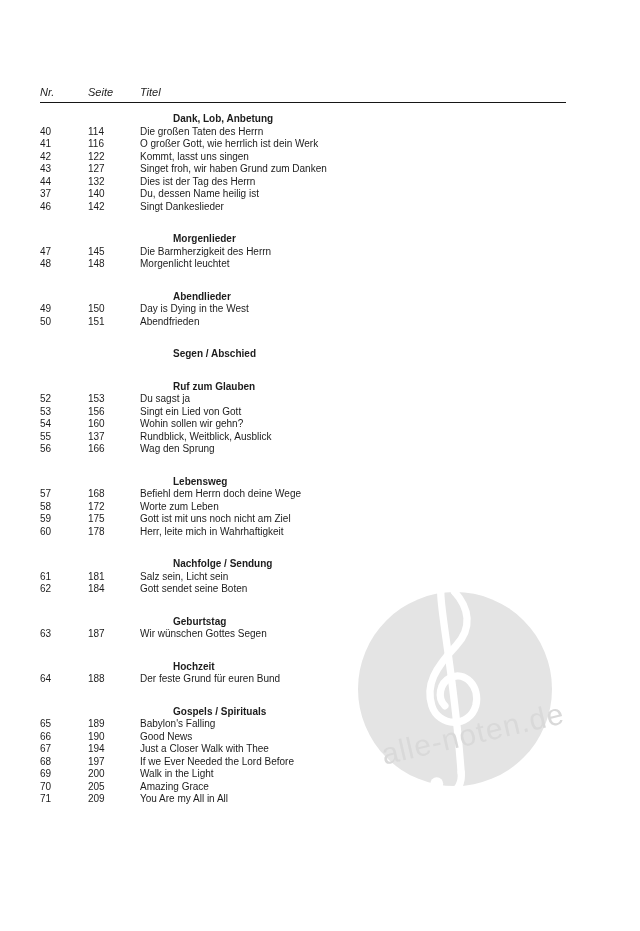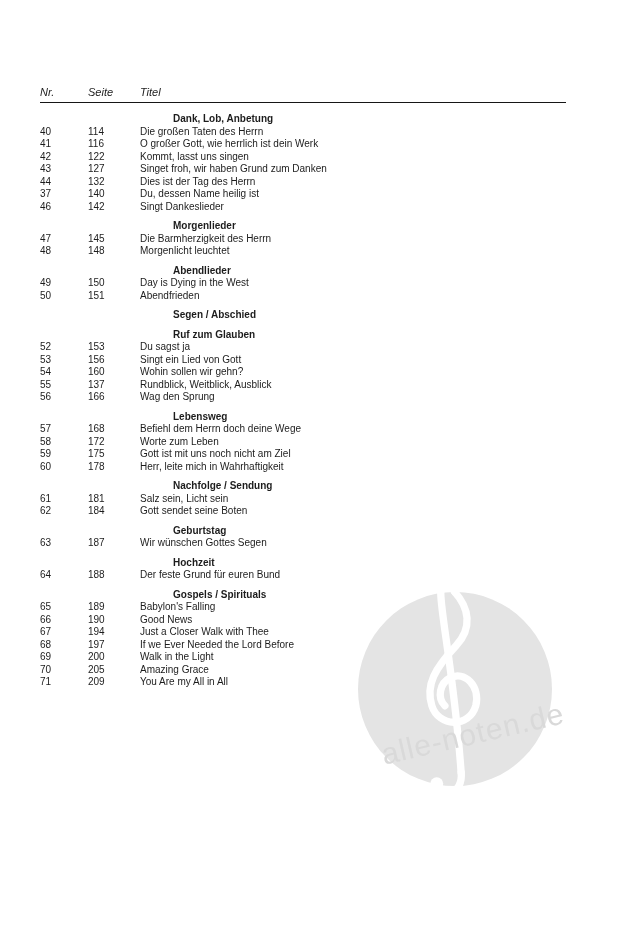--- a/index.html
+++ b/index.html
@@ -24,21 +24,21 @@
   .head-row {
     display:grid; grid-template-columns:48px 52px 1fr;
     font-style:italic; font-size:11px; line-height:13px;
     padding-bottom:3px;
   }
   .rule { border-bottom:1.6px solid #161616; margin-bottom:10px; }
   .row {
     display:grid; grid-template-columns:48px 52px 1fr;
     font-size:10px; line-height:12.5px;
   }
-  .section { margin-top:7px; }
+  .section { margin-top:20px; }
   .section:first-child { margin-top:0; }
   .section-title {
     margin-left:100px; font-weight:bold;
     font-size:10px; line-height:12.5px;padding-left:33px;
   }
   .cell { overflow:hidden; white-space:nowrap; }
 </style>
 </head>
 <body>
 

